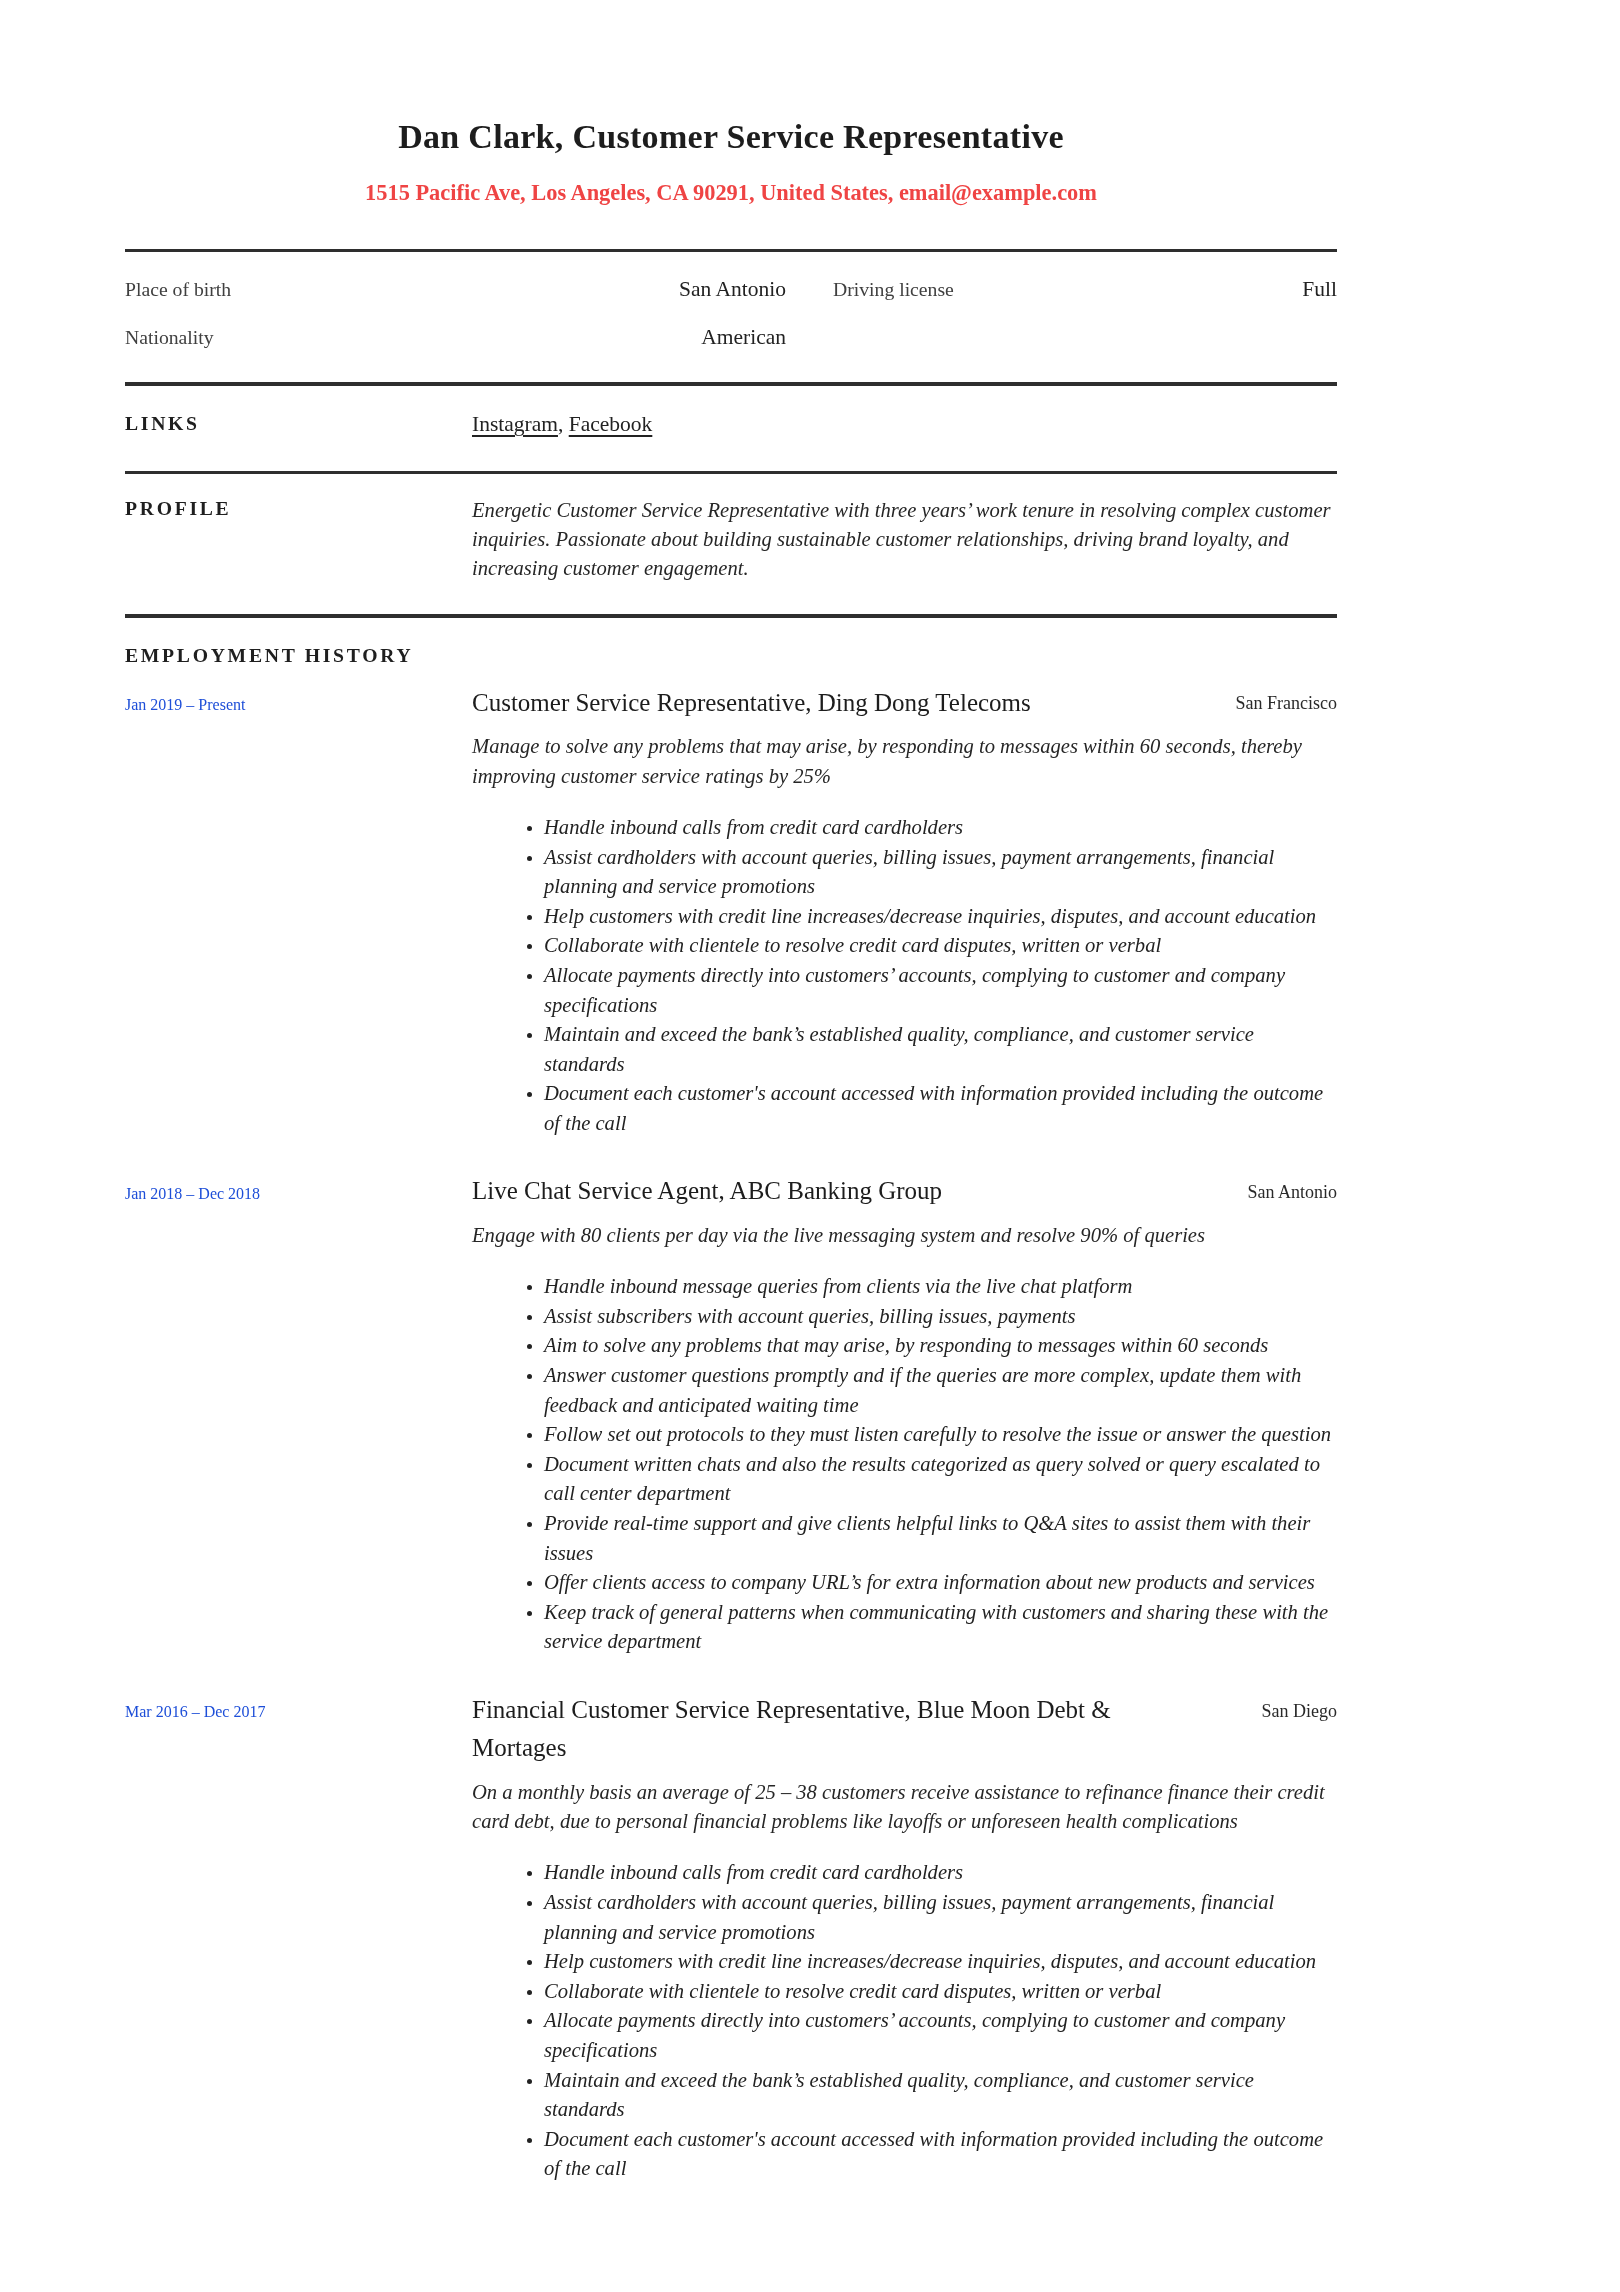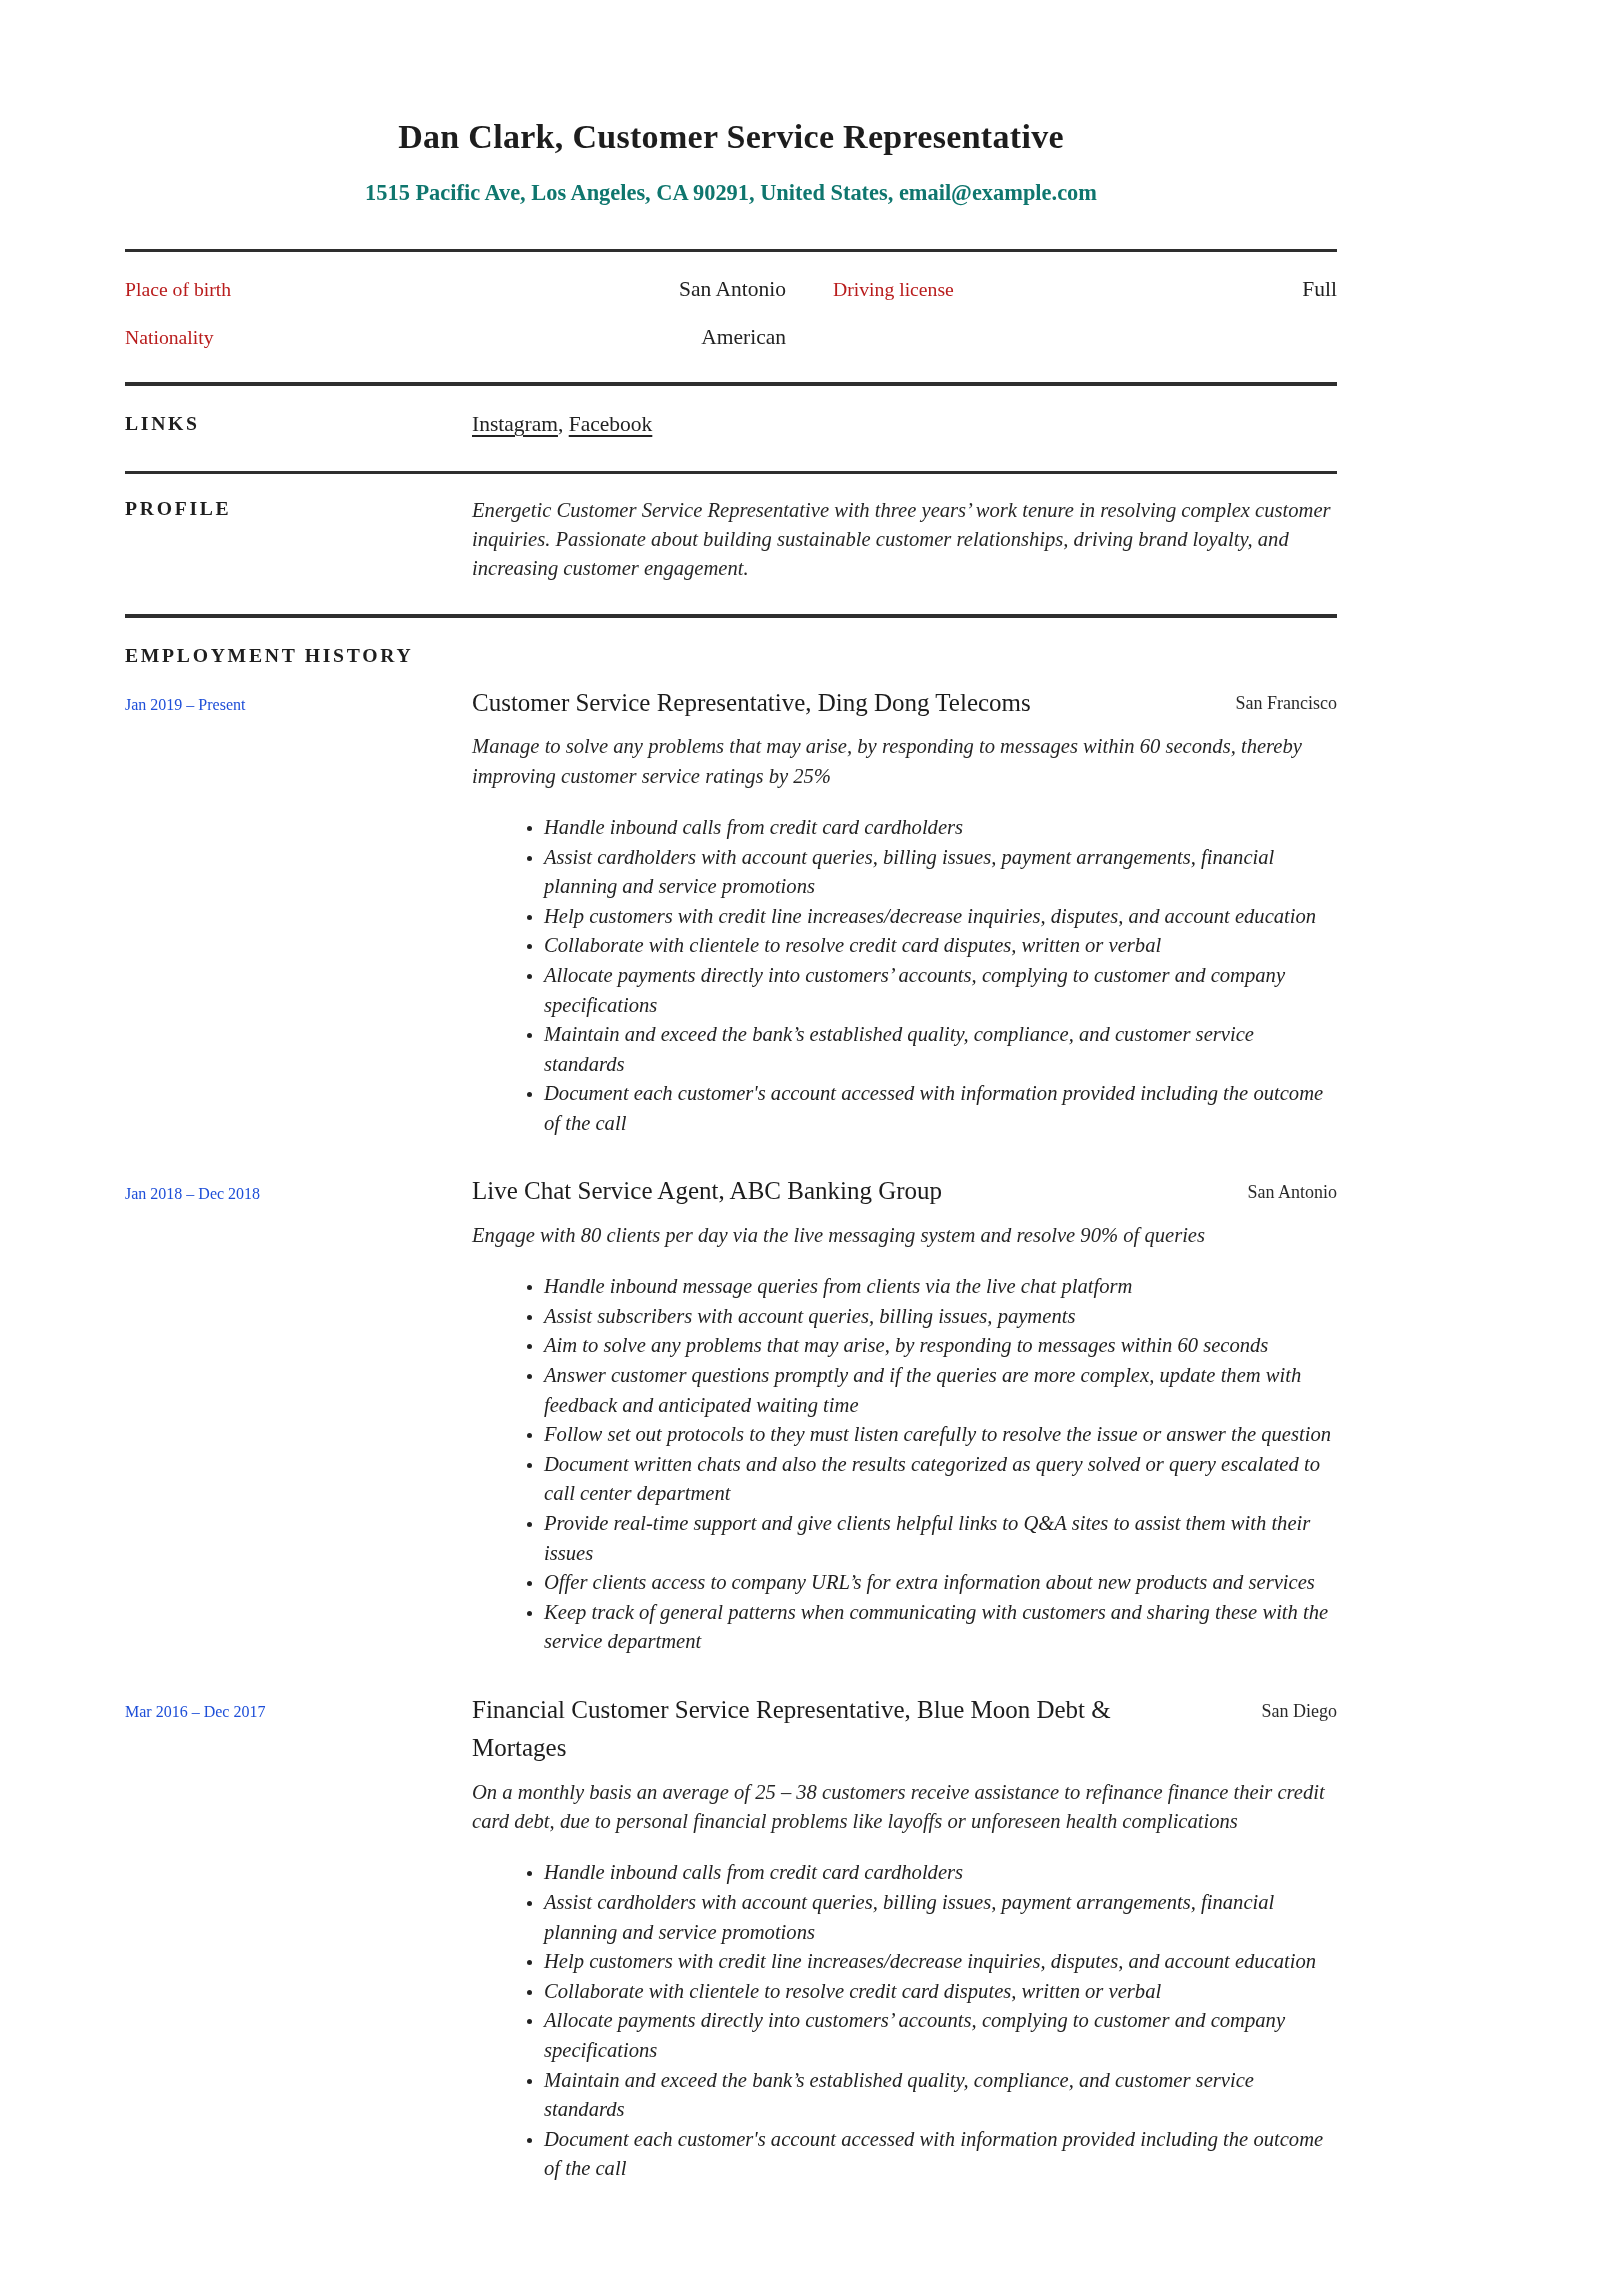--- a/index.html
+++ b/index.html
@@ -24,38 +24,38 @@
     font-weight: 700;
     line-height: 41px;
     letter-spacing: 0.3px;
     color: #1d1d1d;
   }
   .contact-line {
     margin-top: 21.5px;
     font-size: 22.4px;
     font-weight: 700;
     line-height: 27px;
-    color: #0f766e;
+    color: #ef4444;
   }
   
   .divider {
     height: 3.6px;
     background: #2e2e2e;
     border: none;
   }
   .divider.d1 { margin-top: 43px; }
   
   .details-row {
     display: grid;
     grid-template-columns: 347px 314px 1fr auto;
     align-items: baseline;
   }
   .details-row.r1 { margin-top: 23px; }
   .details-row.r2 { margin-top: 18px; margin-bottom: 30px; }
-  .detail-label { font-size: 19.7px; color: #b91c1c; line-height: 29.6px; }
+  .detail-label { font-size: 19.7px; color: #404040; line-height: 29.6px; }
   .detail-label.second { padding-left: 47px; }
   .detail-value { font-size: 21.5px; color: #222222; line-height: 29.6px; }
   .detail-value.first { text-align: right; }
   .detail-value.last { text-align: right; }
   
   .label-row {
     display: grid;
     grid-template-columns: 347px 1fr;
     align-items: flex-start;
   }

